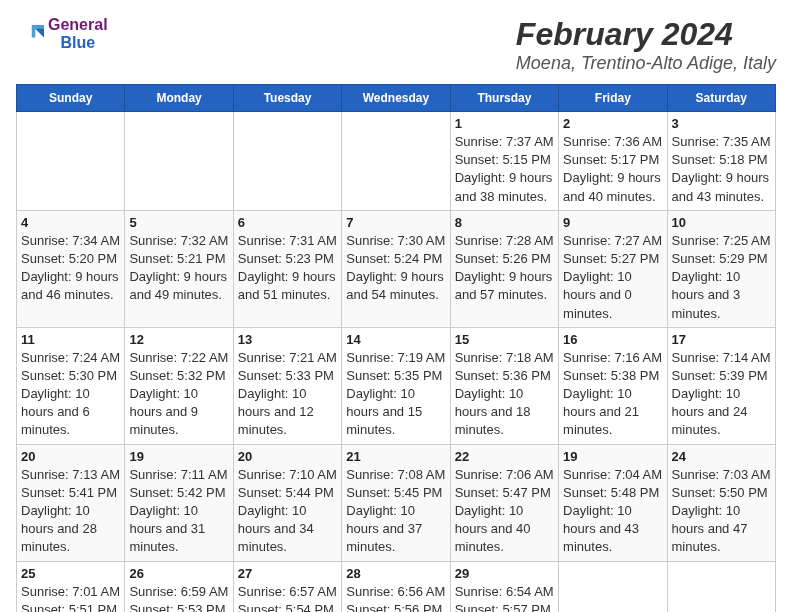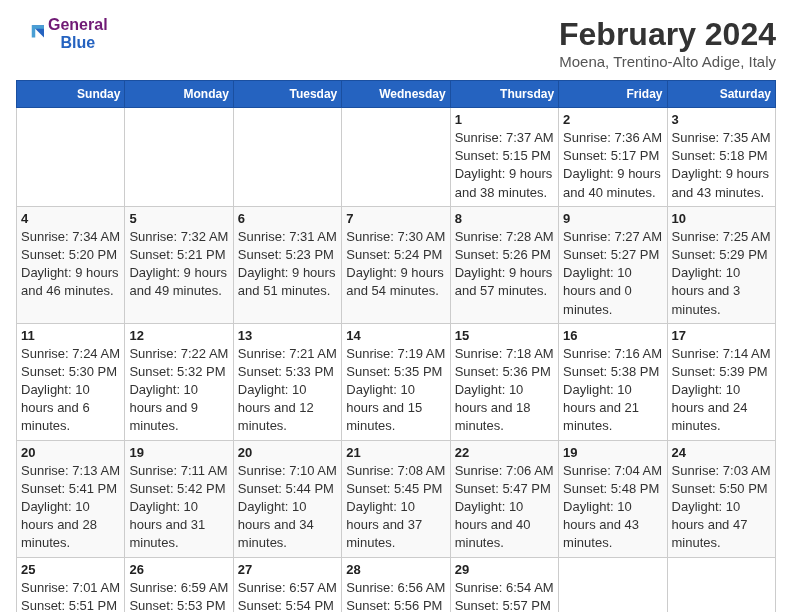--- a/index.html
+++ b/index.html
@@ -19,42 +19,42 @@
     .logo {
       display: flex;
       align-items: center;
       gap: 4px;
     }
     .logo-icon {
       width: 28px;
       height: 28px;
     }
     .title-area {
-      text-align: right;
+      font-style: italic;
     }
     .title-area h1 {
       font-size: 32px;
       font-weight: bold;
       color: #333;
     }
     .title-area h2 {
-      font-size: 15px;
+      font-size: 18px;
       font-weight: normal;
       color: #555;
     }
     table {
       width: 100%;
       border-collapse: collapse;
       font-size: 11px;
     }
     thead tr th {
       background-color: #2563c0;
       color: #fff;
       padding: 6px 4px;
-      text-align: right;
+      text-align: center;
       font-size: 12px;
       font-weight: bold;
       border: 1px solid #1a4fa0;
     }
     tbody tr td {
       border: 1px solid #ccc;
       padding: 4px;
       vertical-align: top;
       width: calc(100% / 7);
       min-height: 70px;

